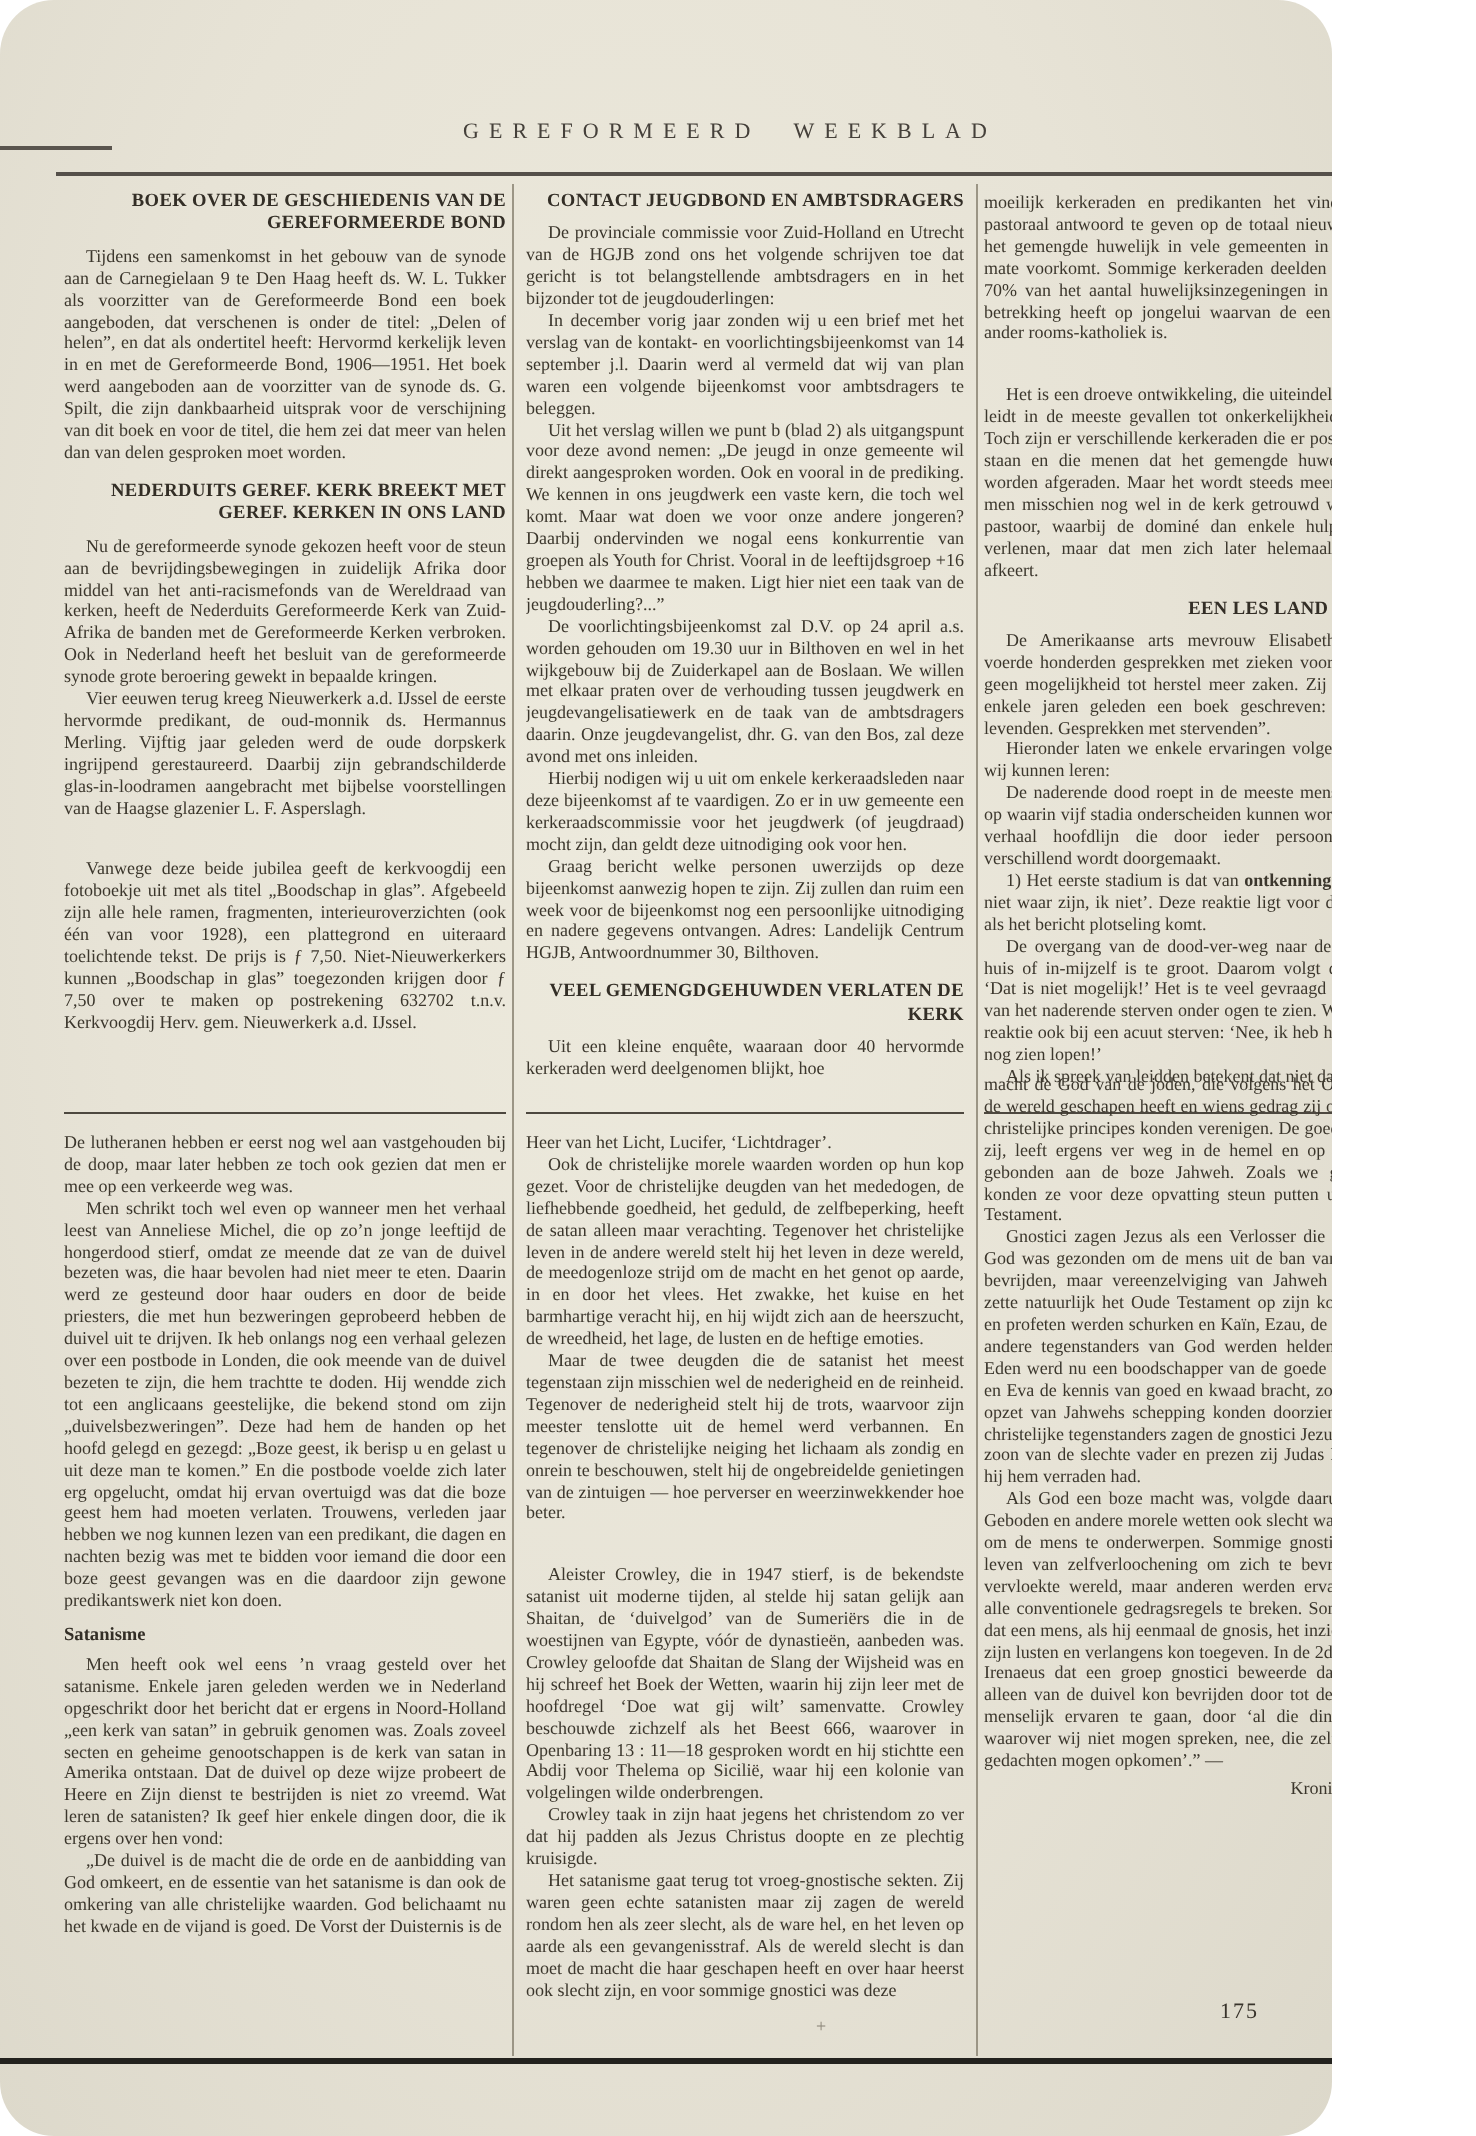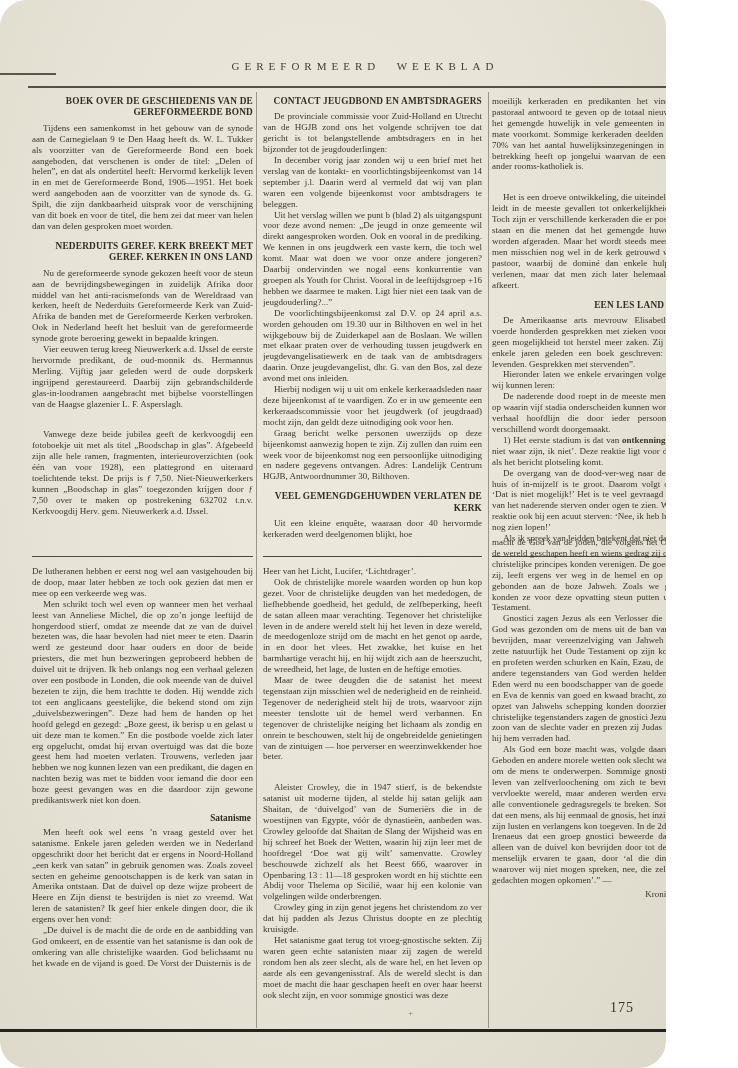--- a/index.html
+++ b/index.html
@@ -25,26 +25,26 @@
   .c1t{left:32px;top:94px;width:221px;height:460px;}
   .c2t{left:263px;top:94px;width:219px;height:460px;}
   .c3t{left:492px;top:96px;width:228px;height:458px;}
   .c1b{left:32px;top:566px;width:221px;height:462px;}
   .c2b{left:263px;top:566px;width:219px;height:462px;}
   .c3b{left:492px;top:537px;width:228px;height:464px;}
   h2{font-size:9.3px;line-height:11.4px;margin:9px 0 4px 0;letter-spacing:0.2px;
      font-weight:bold;color:#332e26;text-align:right;}
   h2.first{margin-top:2px;}
   h3.subhead{font-size:9.3px;line-height:11px;margin:7px 2px 3px 0;font-weight:bold;
-     text-align:right;color:#332e26;}
+     color:#332e26;}
   p{margin:0;text-indent:11px;}
   p.ni{text-indent:0;}
   p.sp{margin-top:20px;}
   p.signature{text-align:right;text-indent:0;margin-top:3px;padding-right:12px;}
-  .page-number{position:absolute;top:1000px;left:610px;font-size:14px;letter-spacing:1px;color:#38332b;text-align:center;}
+  .page-number{position:absolute;top:1000px;left:610px;font-size:11px;letter-spacing:1px;color:#38332b;text-align:center;}
   .printer-mark{position:absolute;top:1008px;left:408px;font-size:9px;color:#8a8477;}
 </style>
 </head>
 <body>
 
 <div class="page">
 
   <div class="masthead">GEREFORMEERD WEEKBLAD</div>
   <div class="masthead-rule"></div>
   <div class="artifact-dash"></div>
@@ -94,21 +94,21 @@
     <h3 class="subhead">Satanisme</h3>
     <p>Men heeft ook wel eens ’n vraag gesteld over het satanisme. Enkele jaren geleden werden we in Nederland opgeschrikt door het bericht dat er ergens in Noord-Holland „een kerk van satan” in gebruik genomen was. Zoals zoveel secten en geheime genootschappen is de kerk van satan in Amerika ontstaan. Dat de duivel op deze wijze probeert de Heere en Zijn dienst te bestrijden is niet zo vreemd. Wat leren de satanisten? Ik geef hier enkele dingen door, die ik ergens over hen vond:</p>
     <p>„De duivel is de macht die de orde en de aanbidding van God omkeert, en de essentie van het satanisme is dan ook de omkering van alle christelijke waarden. God belichaamt nu het kwade en de vijand is goed. De Vorst der Duisternis is de</p>
   </section>
 
   <section class="col c2b">
     <p class="ni">Heer van het Licht, Lucifer, ‘Lichtdrager’.</p>
     <p>Ook de christelijke morele waarden worden op hun kop gezet. Voor de christelijke deugden van het mededogen, de liefhebbende goedheid, het geduld, de zelfbeperking, heeft de satan alleen maar verachting. Tegenover het christelijke leven in de andere wereld stelt hij het leven in deze wereld, de meedogenloze strijd om de macht en het genot op aarde, in en door het vlees. Het zwakke, het kuise en het barmhartige veracht hij, en hij wijdt zich aan de heerszucht, de wreedheid, het lage, de lusten en de heftige emoties.</p>
     <p>Maar de twee deugden die de satanist het meest tegenstaan zijn misschien wel de nederigheid en de reinheid. Tegenover de nederigheid stelt hij de trots, waarvoor zijn meester tenslotte uit de hemel werd verbannen. En tegenover de christelijke neiging het lichaam als zondig en onrein te beschouwen, stelt hij de ongebreidelde genietingen van de zintuigen — hoe perverser en weerzinwekkender hoe beter.</p>
     <p class="sp">Aleister Crowley, die in 1947 stierf, is de bekendste satanist uit moderne tijden, al stelde hij satan gelijk aan Shaitan, de ‘duivelgod’ van de Sumeriërs die in de woestijnen van Egypte, vóór de dynastieën, aanbeden was. Crowley geloofde dat Shaitan de Slang der Wijsheid was en hij schreef het Boek der Wetten, waarin hij zijn leer met de hoofdregel ‘Doe wat gij wilt’ samenvatte. Crowley beschouwde zichzelf als het Beest 666, waarover in Openbaring 13 : 11—18 gesproken wordt en hij stichtte een Abdij voor Thelema op Sicilië, waar hij een kolonie van volgelingen wilde onderbrengen.</p>
-    <p>Crowley ging in zijn genot jegens het christendom zo ver dat hij padden als Jezus Christus doopte en ze plechtig kruisigde.</p>
+    <p>Crowley taak in zijn haat jegens het christendom zo ver dat hij padden als Jezus Christus doopte en ze plechtig kruisigde.</p>
     <p>Het satanisme gaat terug tot vroeg-gnostische sekten. Zij waren geen echte satanisten maar zij zagen de wereld rondom hen als zeer slecht, als de ware hel, en het leven op aarde als een gevangenisstraf. Als de wereld slecht is dan moet de macht die haar geschapen heeft en over haar heerst ook slecht zijn, en voor sommige gnostici was deze</p>
   </section>
 
   <section class="col c3b">
     <p class="ni">macht de God van de joden, die volgens het Oude Testament de wereld geschapen heeft en wiens gedrag zij onmogelijk met christelijke principes konden verenigen. De goede God, zeiden zij, leeft ergens ver weg in de hemel en op aarde zijn wij gebonden aan de boze Jahweh. Zoals we gezien hebben konden ze voor deze opvatting steun putten uit het Nieuwe Testament.</p>
     <p>Gnostici zagen Jezus als een Verlosser die door de goede God was gezonden om de mens uit de ban van het kwaad te bevrijden, maar vereenzelviging van Jahweh met het boze zette natuurlijk het Oude Testament op zijn kop. Aartsvaders en profeten werden schurken en Kaïn, Ezau, de Sodomieten en andere tegenstanders van God werden helden. De slang in Eden werd nu een boodschapper van de goede God die Adam en Eva de kennis van goed en kwaad bracht, zodat zij de boze opzet van Jahwehs schepping konden doorzien. Volgens hun christelijke tegenstanders zagen de gnostici Jezus als de slechte zoon van de slechte vader en prezen zij Judas Iscariot, omdat hij hem verraden had.</p>
     <p>Als God een boze macht was, volgde daaruit dat de Tien Geboden en andere morele wetten ook slecht waren en dienden om de mens te onderwerpen. Sommige gnostici leidden een leven van zelfverloochening om zich te bevrijden uit deze vervloekte wereld, maar anderen werden ervan beschuldigd alle conventionele gedragsregels te breken. Sommigen zeiden dat een mens, als hij eenmaal de gnosis, het inzicht, had, aan al zijn lusten en verlangens kon toegeven. In de 2de eeuw schreef Irenaeus dat een groep gnostici beweerde dat de ziel zich alleen van de duivel kon bevrijden door tot de grens van het menselijk ervaren te gaan, door ‘al die dingen (te doen) waarover wij niet mogen spreken, nee, die zelfs niet in onze gedachten mogen opkomen’.” —</p>
     <p class="signature">Kroniekschrijver.</p>
   </section>
 

